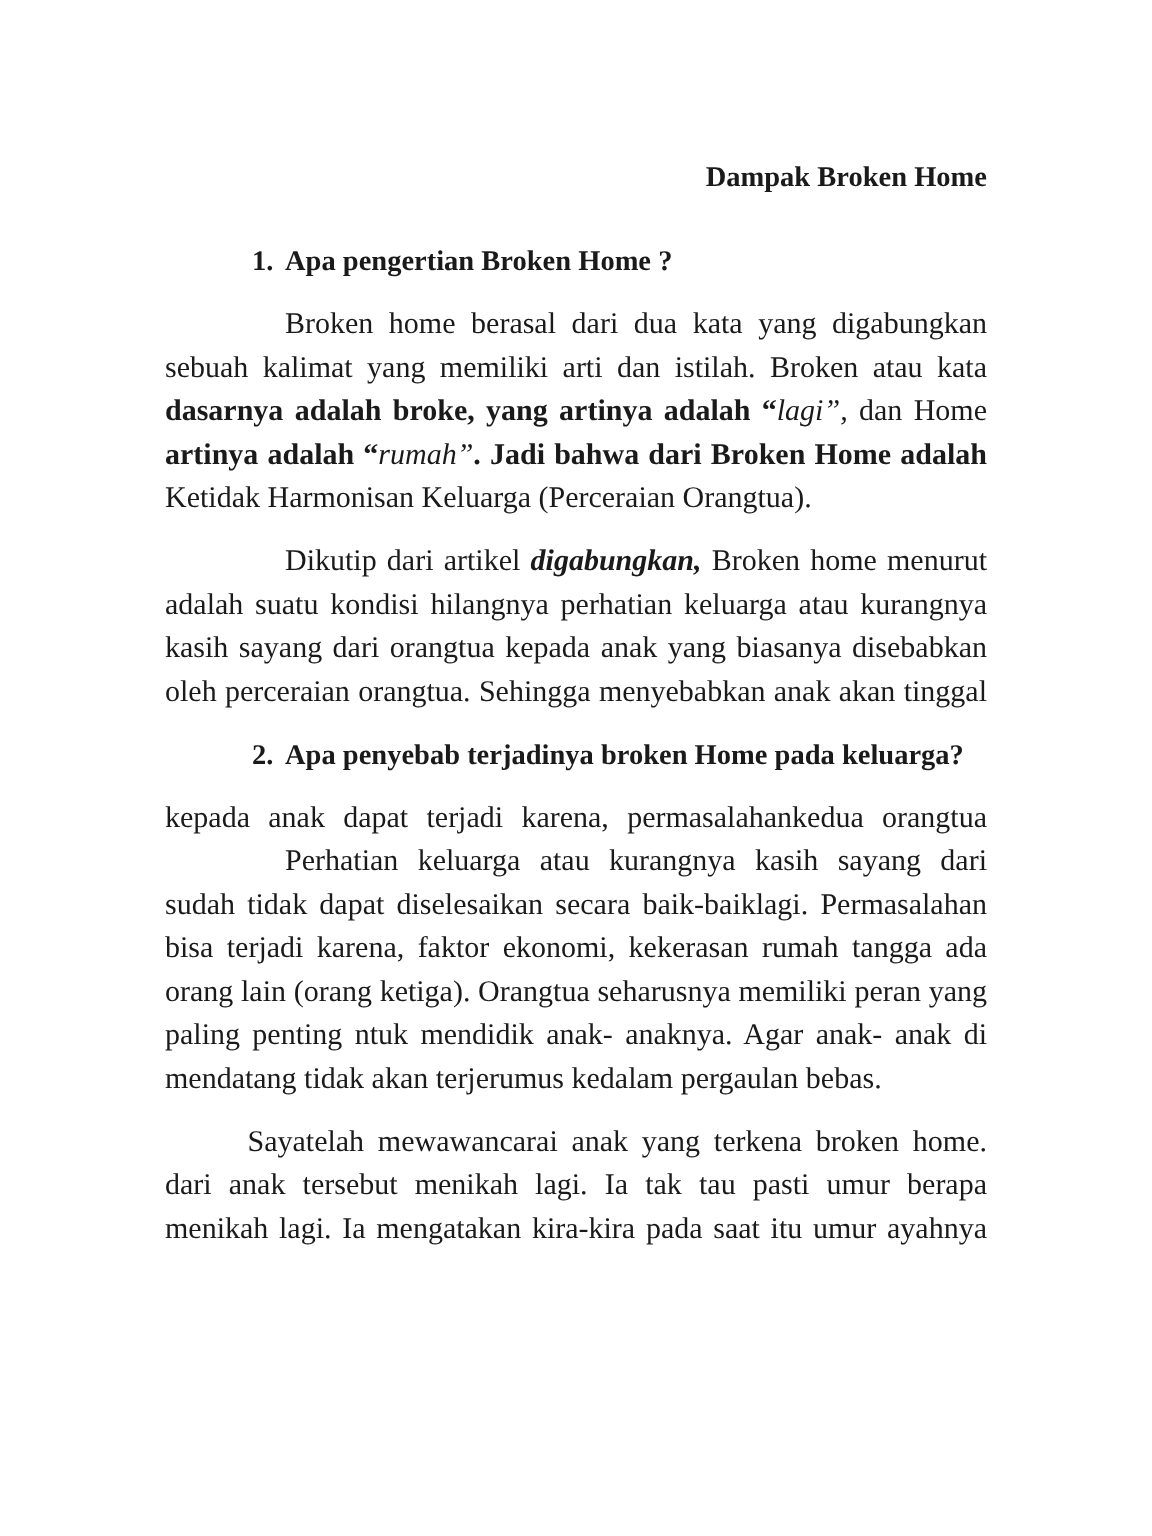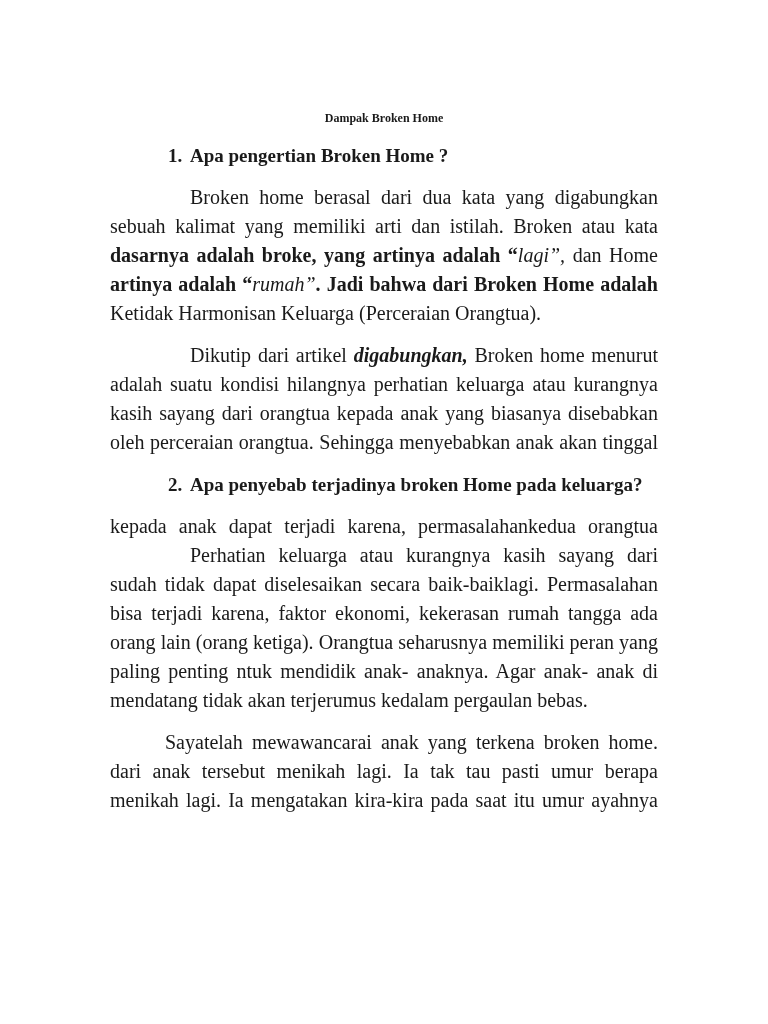--- a/index.html
+++ b/index.html
@@ -12,25 +12,25 @@
     width: 768px;
     height: 1024px;
     background: #ffffff;
     box-sizing: border-box;
     padding: 104px 110px 0 110px;
     overflow: hidden;
     font-family: "Liberation Serif", "DejaVu Serif", serif;
     color: #1a1a1a;
   }
   .doc-title {
-    font-size: 12px;
+    font-size: 19px;
     line-height: 29px;
     font-weight: bold;
-    text-align: center;
-    margin-bottom: 8px;
+    text-align: right;
+    margin-bottom: 27px;
   }
   .doc-heading {
     font-size: 19px;
     line-height: 29px;
     font-weight: bold;
     padding-left: 58px;
     margin-bottom: 13px;
   }
   .heading-num {
     display: inline-block;

